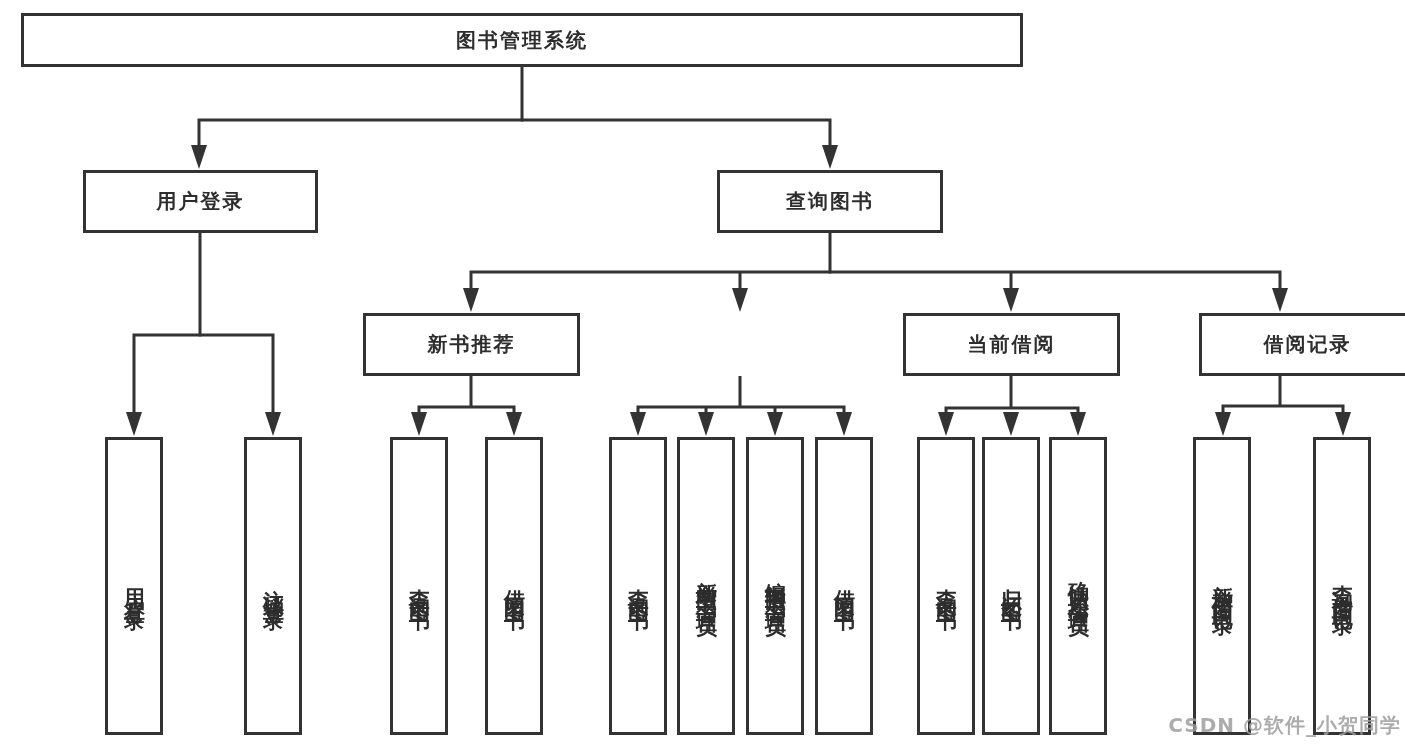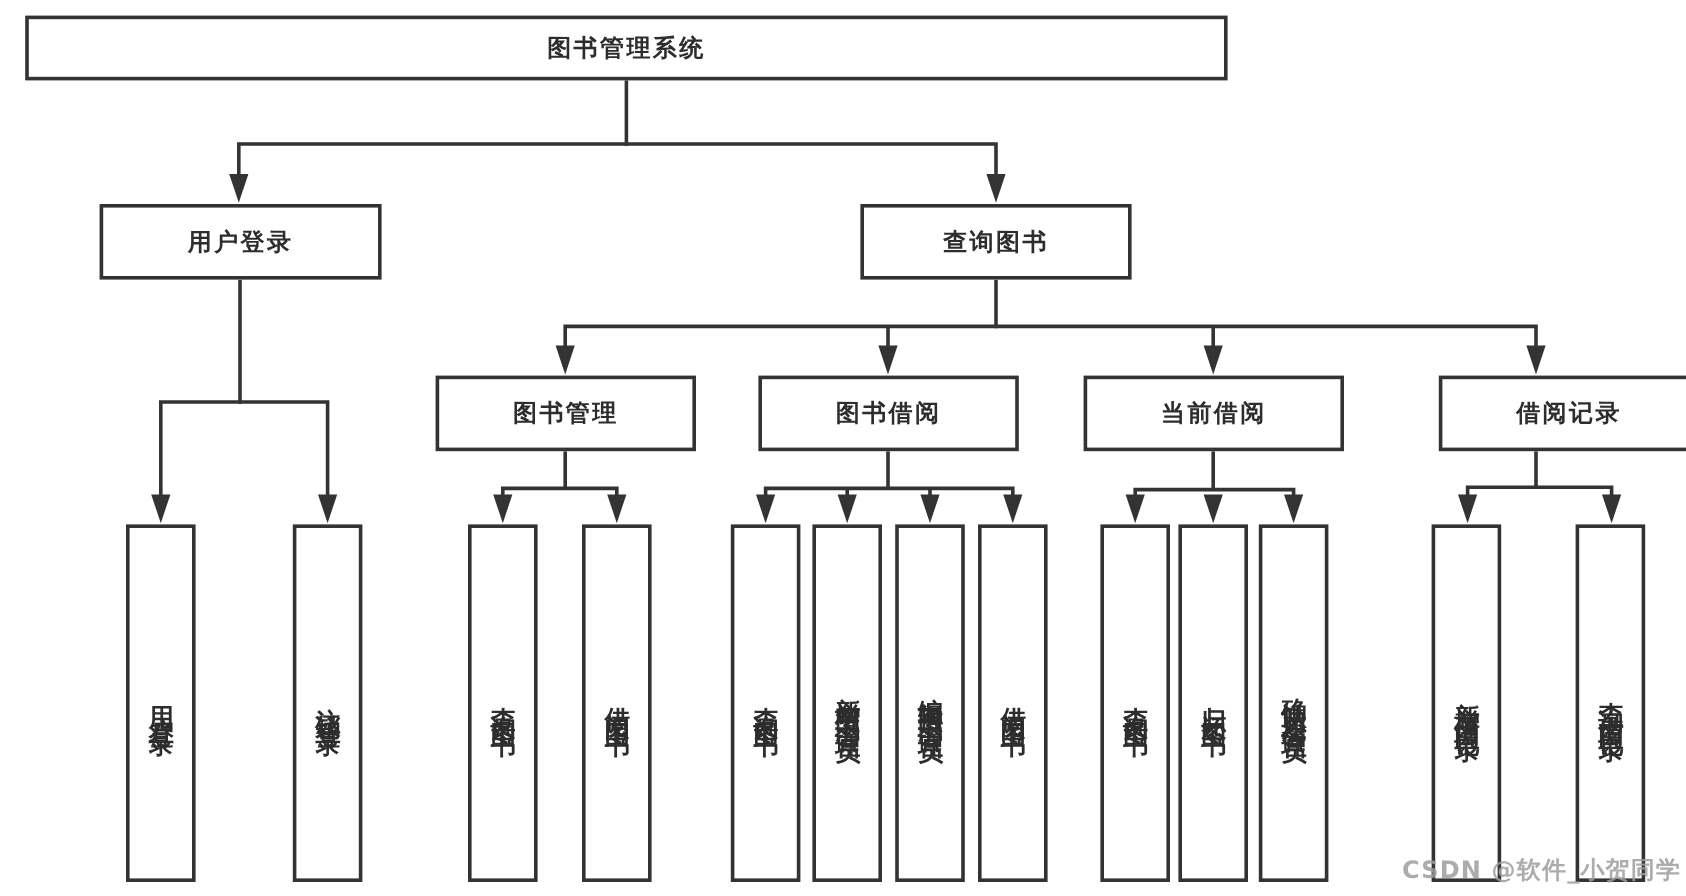--- a/index.html
+++ b/index.html
@@ -147,24 +147,21 @@
   </div>
 
   <div class="node hnode l2-a">
     <span>用户登录</span>
   </div>
   <div class="node hnode l2-b">
     <span>查询图书</span>
   </div>
 
   <div class="node hnode l3 l3-1">
-    <span>图书管理</span>
-  </div>
-  <div class="node hnode l3 l3-2">
-    <span>图书借阅</span>
+    <span>新书推荐</span>
   </div>
   <div class="node hnode l3 l3-3">
     <span>当前借阅</span>
   </div>
   <div class="node hnode l3 l3-4">
     <span>借阅记录</span>
   </div>
 
   <div class="leaf leaf-g1-1">用户登录</div>
   <div class="leaf leaf-g1-2">注销登录</div>

